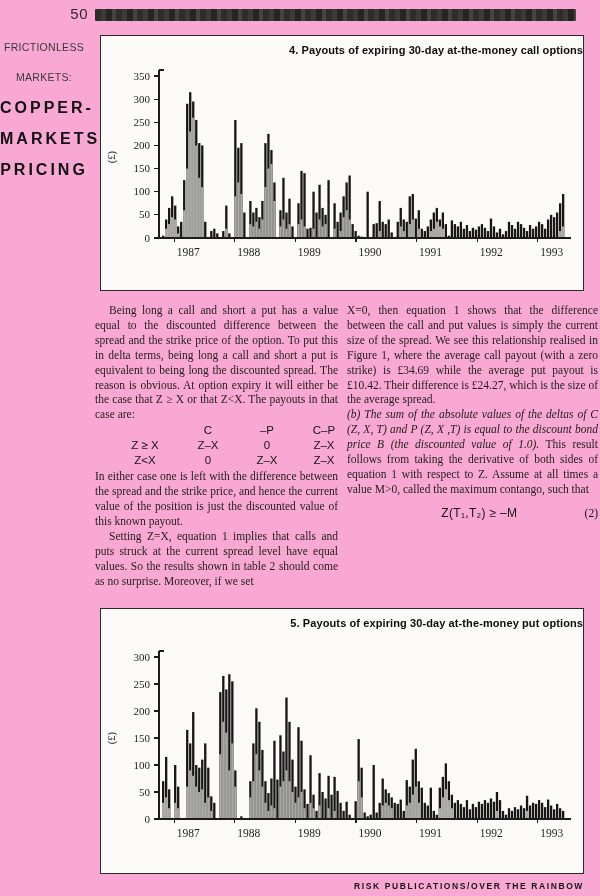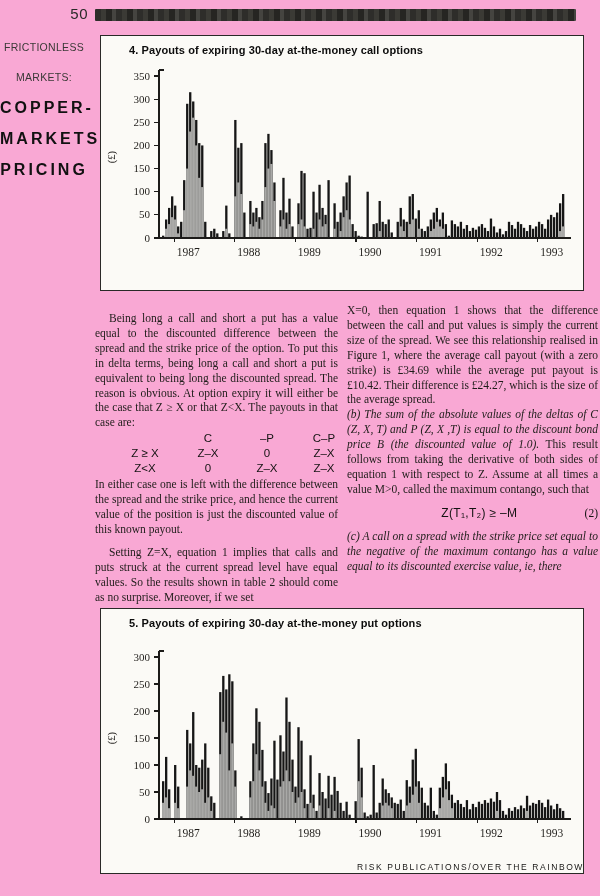--- a/index.html
+++ b/index.html
@@ -26,49 +26,49 @@
   .sb-bold{ font-size:16px; font-weight:bold; color:#111; line-height:31px; height:31px; letter-spacing:3px;}
   .chart-box{
     position:absolute; left:100px; width:484px;
     background:#fbfaf6; border:1.6px solid #2a2927; box-sizing:border-box;
   }
   .chart-box.call{ top:35px; height:256px; }
   .chart-box.put{ top:608px; height:266px; }
   .chart-title{
     margin:0; padding:8px 0 0 28px;
     font-family:"Liberation Sans", sans-serif; font-weight:bold;
-    font-size:11px; color:#0d0d0d; letter-spacing:0.1px;
+    font-size:11px; color:#0d0d0d; letter-spacing:0.1px;text-align:right;
   }
   .chart-mount{ position:absolute; left:2px; top:26px; }
   .chart-box.put .chart-mount{ top:34px; }
   .columns{
     position:absolute; left:95px; top:303px; width:503px;
     display:flex; gap:9px;
   }
   .col{ font-size:11.5px; line-height:14.9px; text-align:justify; }
   .col.left{ width:243px; }
   .col.right{ width:251px; }
   .col p{ margin:0; }
-  .col p.indent{ text-indent:14px;margin-top:8px; }
+  .col p.indent{ text-indent:14px; }
   .payout-table{
     display:grid; grid-template-columns:72px 66px 52px 62px;
     font-family:"Liberation Sans", sans-serif; font-size:11.5px;
     line-height:15px; margin:1px 0 1px 8px; color:#141312;
   }
   .payout-table .cell{ text-align:center; }
   .payout-table .cell.rowhead{ text-align:center; padding-left:12px; }
   .equation{
     display:flex; align-items:baseline; margin:9px 0 8px 0;
     font-family:"Liberation Sans", sans-serif; font-size:12px; color:#141312;gap:11px;
   }
   .equation .formula{ margin:0 auto; padding-left:38px; letter-spacing:0.3px; }
   .equation .eqnum{ font-family:"Liberation Serif", serif; font-size:11.5px; }
   .footer{
-    position:absolute; right:16px; top:862px;
-    font-family:"Liberation Sans", sans-serif; font-weight:normal;
+    position:absolute; right:16px; top:881px;
+    font-family:"Liberation Sans", sans-serif; font-weight:bold;
     font-size:8.5px; letter-spacing:1.6px; color:#161514;
   }
   em{ font-style:italic; }
 </style>
 </head>
 <body>
 
 <div class="page">
 
   <div class="page-number">50</div>
@@ -320,21 +320,20 @@
       <p>In either case one is left with the difference between the spread and the strike price, and hence the current value of the position is just the discounted value of this known payout.</p>
       <p class="indent">Setting Z=X, equation 1 implies that calls and puts struck at the current spread level have equal values. So the results shown in table 2 should come as no surprise. Moreover, if we set</p>
     </div>
     <div class="col right">
       <p>X=0, then equation 1 shows that the difference between the call and put values is simply the current size of the spread. We see this relationship realised in Figure 1, where the average call payout (with a zero strike) is £34.69 while the average put payout is £10.42. Their difference is £24.27, which is the size of the average spread.</p>
       <p><em>(b) The sum of the absolute values of the deltas of C (Z, X, T) and P (Z, X ,T) is equal to the discount bond price B (the discounted value of 1.0).</em> <span>This result follows from taking the derivative of both sides of equation 1 with respect to Z. Assume at all times a value M&gt;0, called the maximum contango, such that</span></p>
       <div class="equation">
         <span class="formula">Z(T₁,T₂) ≥ –M</span>
         <span class="eqnum">(2)</span>
       </div>
-      <p><em>(c) A call on a spread with the strike price set equal to the negative of the maximum contango has a value equal to its discounted exercise value, ie, there</em></p>
     </div>
   </div>
 
   <section class="chart-box put">
     <h3 class="chart-title">5. Payouts of expiring 30-day at-the-money put options</h3>
     <div class="chart-mount" id="chart-1"><svg width="478" height="224" viewBox="0 0 478 224">
           <rect x="59.01" y="138.20" width="2.31" height="37.80" fill="#161616"></rect>
           <rect x="62.01" y="113.90" width="2.31" height="62.10" fill="#161616"></rect>
           <rect x="65.02" y="146.30" width="2.31" height="29.70" fill="#161616"></rect>
           <rect x="71.04" y="122.00" width="2.31" height="54.00" fill="#161616"></rect>

